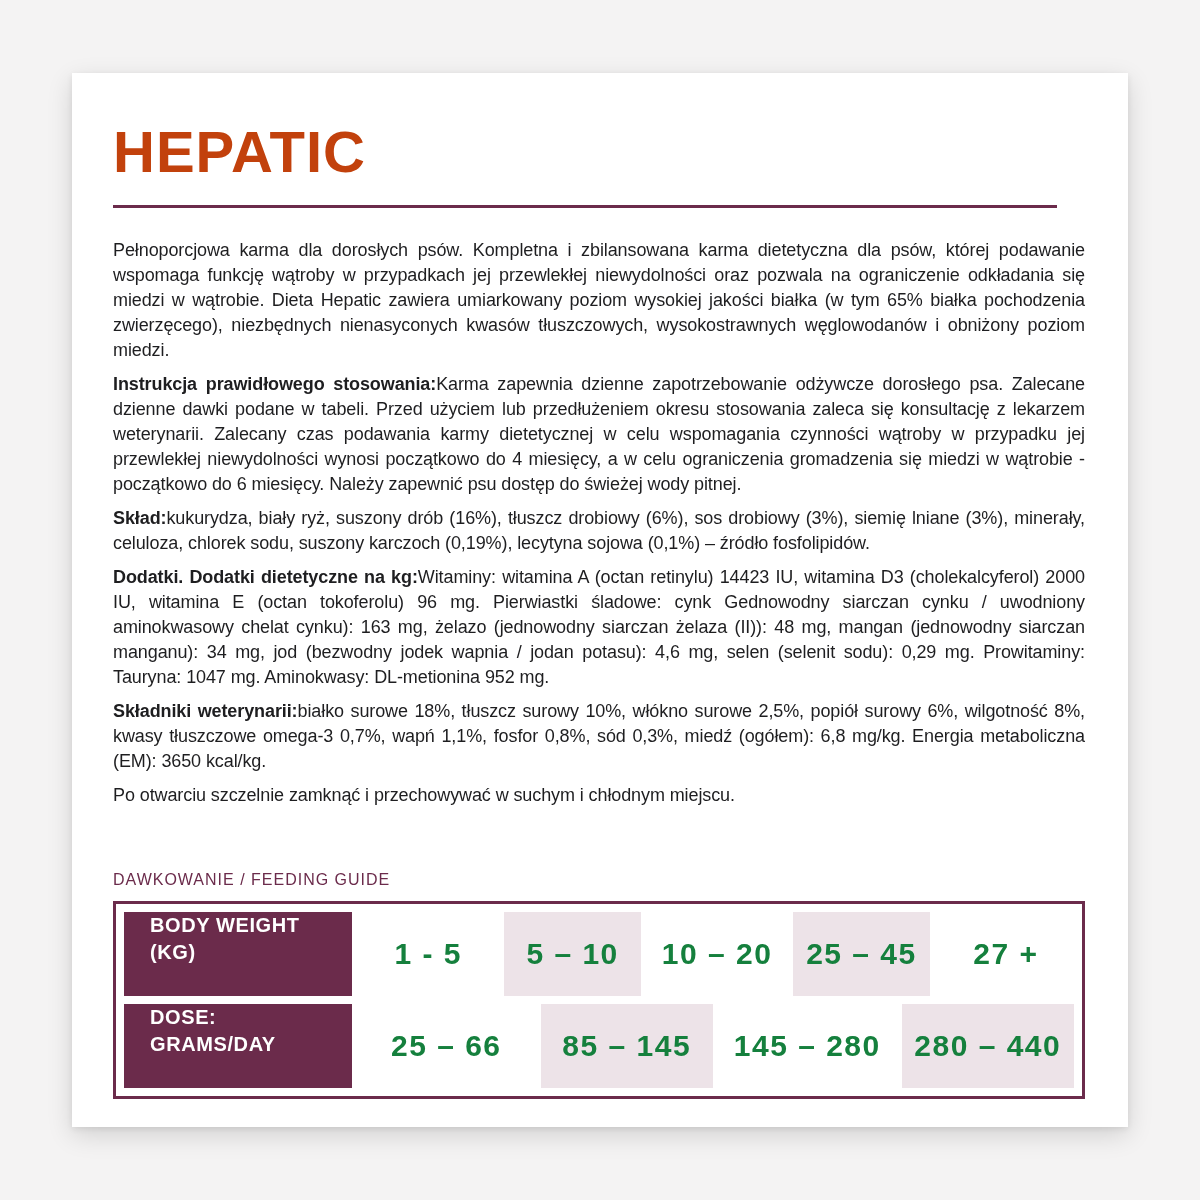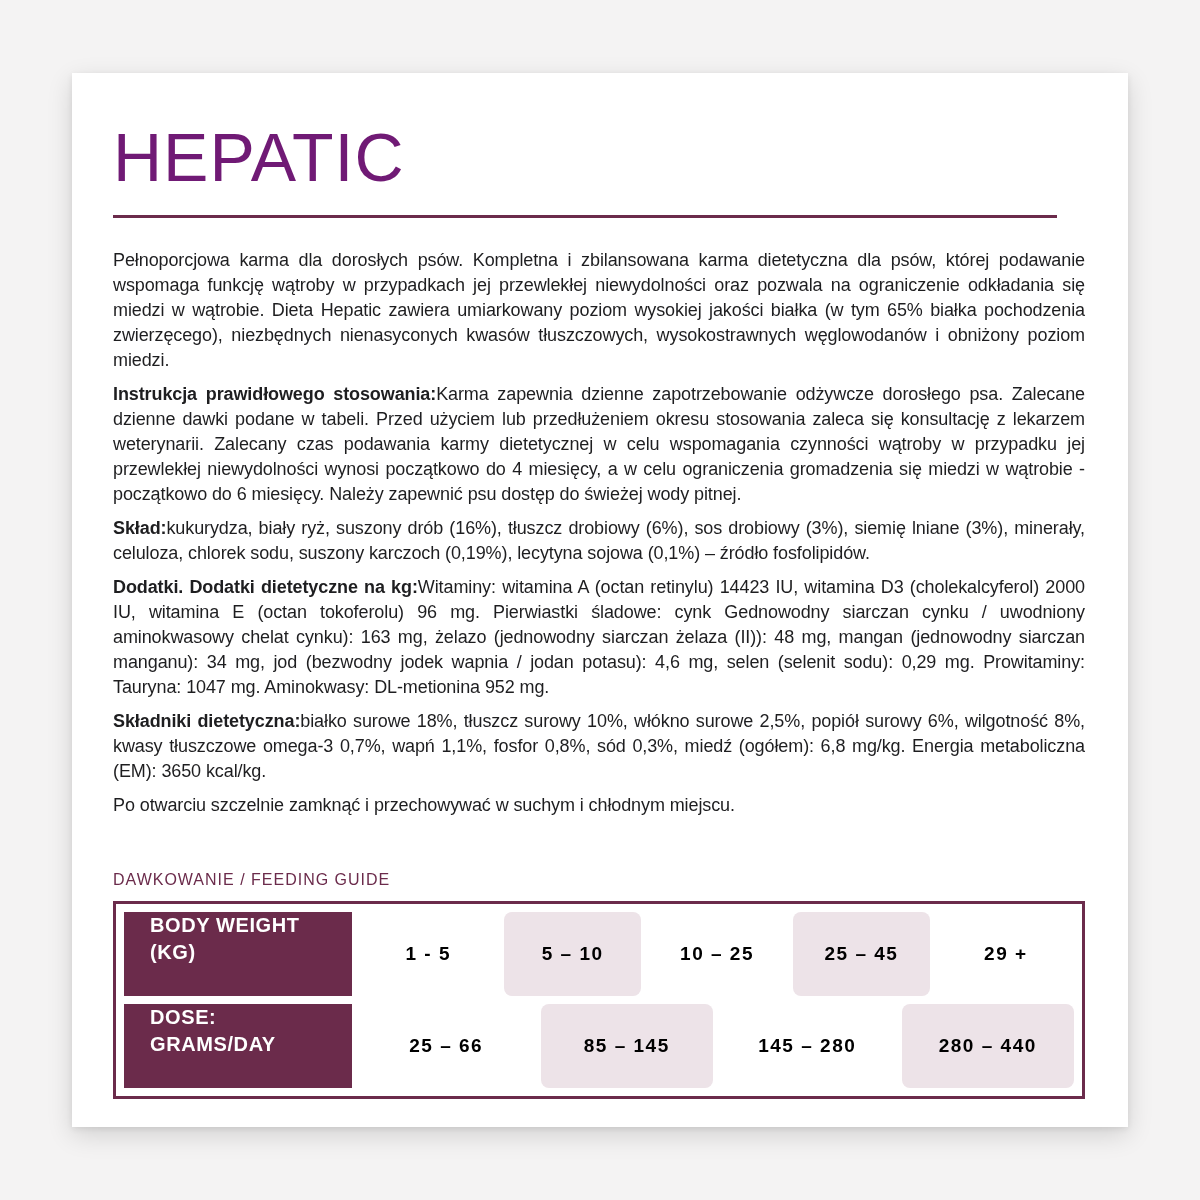--- a/index.html
+++ b/index.html
@@ -16,24 +16,24 @@
     background: #ffffff;
     box-shadow: 0 8px 24px rgba(0,0,0,0.14), 0 2px 6px rgba(0,0,0,0.08);
   }
   .content {
     display: flex;
     flex-direction: column;
     height: 100%;
     padding: 50px 43px 28px 41px;
   }
   .page-title {
-    font-size: 68px;
-    font-weight: normal;
+    font-size: 58px;
+    font-weight: bold;
     letter-spacing: 1px;
-    color: #701a75;
+    color: #c2410c;
     line-height: 1.0;
   }
   .title-divider {
     height: 3px;
     background: #6B2B4B;
     margin: 24px 28px 30px 0;
     border: none;
   }
   .body-text p {
     font-size: 18px;
@@ -79,26 +79,26 @@
     font-size: 20px;
     font-weight: bold;
     letter-spacing: 0.6px;
     line-height: 27px;
   }
   .fg-cell {
     flex: 1 1 0;
     display: flex;
     align-items: center;
     justify-content: center;
-    font-size: 19px;
+    font-size: 30px;
     font-weight: bold;
     letter-spacing: 1.5px;
-    color: #000000;
+    color: #15803d;
   }
-  .fg-cell.shaded { background: #EDE3E8; border-radius: 8px; }
+  .fg-cell.shaded { background: #EDE3E8; }
 </style>
 </head>
 <body>
 
 <div class="card">
   <div class="content">
 
     <h1 class="page-title">HEPATIC</h1>
     <div class="title-divider"></div>
 
@@ -109,42 +109,42 @@
       <p>
         <span class="p-lead">Instrukcja prawidłowego stosowania:</span><span>Karma zapewnia dzienne zapotrzebowanie odżywcze dorosłego psa. Zalecane dzienne dawki podane w tabeli. Przed użyciem lub przedłużeniem okresu stosowania zaleca się konsultację z lekarzem weterynarii. Zalecany czas podawania karmy dietetycznej w celu wspomagania czynności wątroby w przypadku jej przewlekłej niewydolności wynosi początkowo do 4 miesięcy, a w celu ograniczenia gromadzenia się miedzi w wątrobie - początkowo do 6 miesięcy. Należy zapewnić psu dostęp do świeżej wody pitnej.</span>
       </p>
       <p>
         <span class="p-lead">Skład:</span><span>kukurydza, biały ryż, suszony drób (16%), tłuszcz drobiowy (6%), sos drobiowy (3%), siemię lniane (3%), minerały, celuloza, chlorek sodu, suszony karczoch (0,19%), lecytyna sojowa (0,1%) – źródło fosfolipidów.</span>
       </p>
       <p>
         <span class="p-lead">Dodatki. Dodatki dietetyczne na kg:</span><span>Witaminy: witamina A (octan retinylu) 14423 IU, witamina D3 (cholekalcyferol) 2000 IU, witamina E (octan tokoferolu) 96 mg. Pierwiastki śladowe: cynk Gednowodny siarczan cynku / uwodniony aminokwasowy chelat cynku): 163 mg, żelazo (jednowodny siarczan żelaza (II)): 48 mg, mangan (jednowodny siarczan manganu): 34 mg, jod (bezwodny jodek wapnia / jodan potasu): 4,6 mg, selen (selenit sodu): 0,29 mg. Prowitaminy: Tauryna: 1047 mg. Aminokwasy: DL-metionina 952 mg.</span>
       </p>
       <p>
-        <span class="p-lead">Składniki dietetyczna:</span><span>białko surowe 18%, tłuszcz surowy 10%, włókno surowe 2,5%, popiół surowy 6%, wilgotność 8%, kwasy tłuszczowe omega-3 0,7%, wapń 1,1%, fosfor 0,8%, sód 0,3%, miedź (ogółem): 6,8 mg/kg. Energia metaboliczna (EM): 3650 kcal/kg.</span>
+        <span class="p-lead">Składniki weterynarii:</span><span>białko surowe 18%, tłuszcz surowy 10%, włókno surowe 2,5%, popiół surowy 6%, wilgotność 8%, kwasy tłuszczowe omega-3 0,7%, wapń 1,1%, fosfor 0,8%, sód 0,3%, miedź (ogółem): 6,8 mg/kg. Energia metaboliczna (EM): 3650 kcal/kg.</span>
       </p>
       <p>
         <span class="p-lead"></span><span>Po otwarciu szczelnie zamknąć i przechowywać w suchym i chłodnym miejscu.</span>
       </p>
     </div>
 
     <div class="feeding">
       <div class="fg-heading">DAWKOWANIE / FEEDING GUIDE</div>
 
       <div class="fg-table">
 
         <div class="fg-row">
           <div class="fg-label">
             <span>BODY WEIGHT</span>
             <span>(KG)</span>
           </div>
           <div class="fg-cell">1 - 5</div>
           <div class="fg-cell shaded">5 – 10</div>
-          <div class="fg-cell">10 – 25</div>
+          <div class="fg-cell">10 – 20</div>
           <div class="fg-cell shaded">25 – 45</div>
-          <div class="fg-cell">29 +</div>
+          <div class="fg-cell">27 +</div>
         </div>
 
         <div class="fg-row">
           <div class="fg-label">
             <span>DOSE:</span>
             <span>GRAMS/DAY</span>
           </div>
           <div class="fg-cell">25 – 66</div>
           <div class="fg-cell shaded">85 – 145</div>
           <div class="fg-cell">145 – 280</div>

